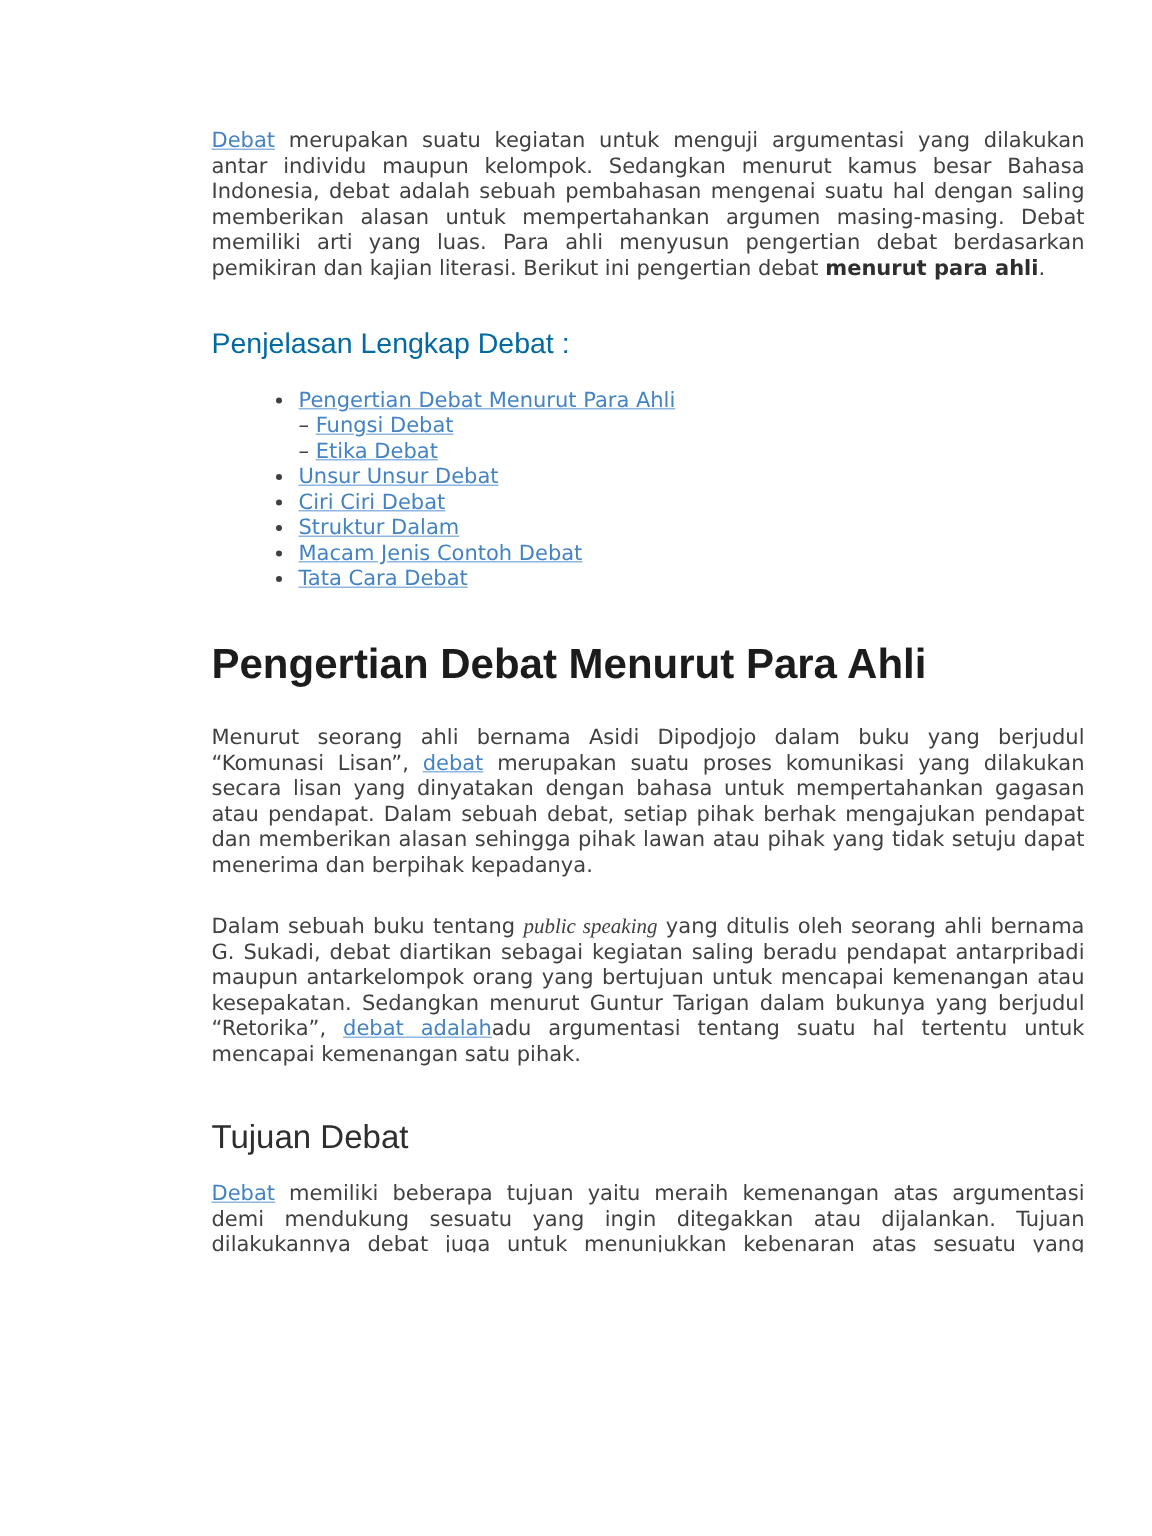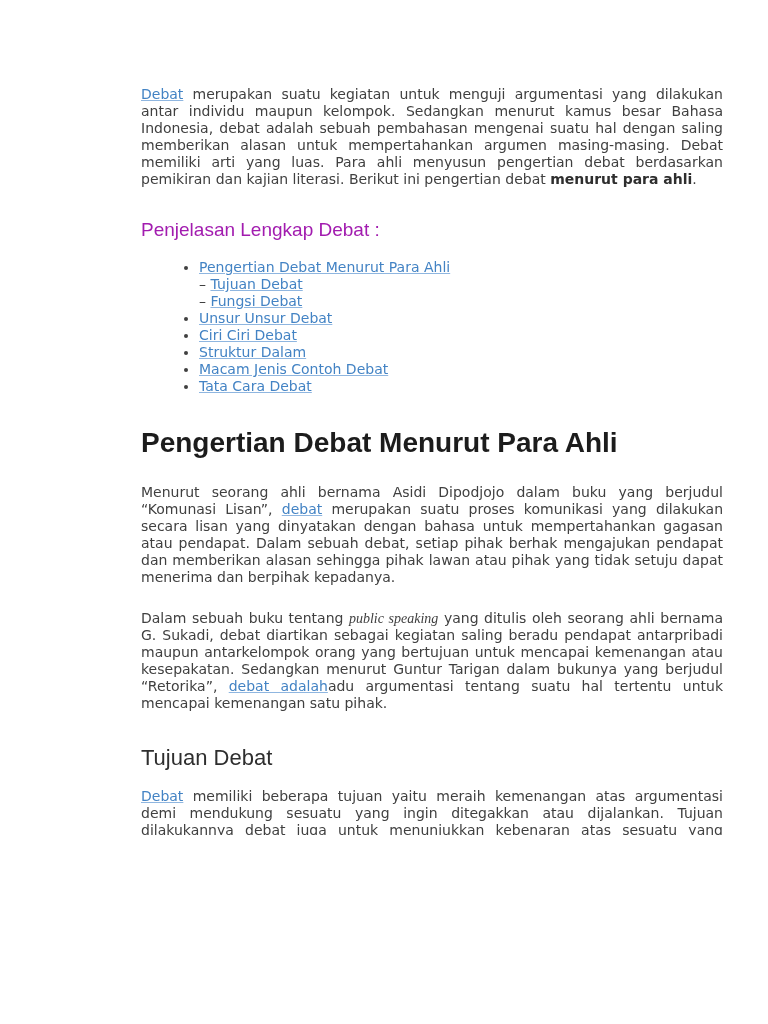--- a/index.html
+++ b/index.html
@@ -41,21 +41,21 @@
   }
   em.italic-phrase {
     font-style: italic;
     font-family: Liberation Serif, serif;
   }
   h3.toc-heading {
     margin: 31px 0 18px 0;
     font-size: 19px;
     line-height: 22px;
     font-weight: 400;
-    color: #a21caf;
+    color: #0369a1;
     font-family: "Liberation Sans", sans-serif;
   }
   ul.toc-list {
     margin: 0 0 28px 0;
     padding: 0 0 0 58px;
     list-style: disc outside;
     color: #404040;
   }
   ul.toc-list > li {
     margin: 0;
@@ -97,22 +97,22 @@
   <div class="content">
 
     <p class="body-par"><a class="doc-link">Debat</a><span> merupakan suatu kegiatan untuk menguji argumentasi yang dilakukan antar individu maupun kelompok. Sedangkan menurut kamus besar Bahasa Indonesia, debat adalah sebuah pembahasan mengenai suatu hal dengan saling memberikan alasan untuk mempertahankan argumen masing-masing. Debat memiliki arti yang luas. Para ahli menyusun pengertian debat berdasarkan pemikiran dan kajian literasi. Berikut ini pengertian debat </span><strong class="bold-phrase">menurut para ahli</strong><span>.</span></p>
 
     <h3 class="toc-heading">Penjelasan Lengkap Debat :</h3>
 
     <ul class="toc-list">
       <li>
         <a class="doc-link">Pengertian Debat Menurut Para Ahli</a>
         <ul class="toc-sublist">
-          <li><span class="dash">– </span><a class="doc-link">Tujuan Debat</a></li>
           <li><span class="dash">– </span><a class="doc-link">Fungsi Debat</a></li>
+          <li><span class="dash">– </span><a class="doc-link">Etika Debat</a></li>
         </ul>
       </li>
       <li><a class="doc-link">Unsur Unsur Debat</a></li>
       <li><a class="doc-link">Ciri Ciri Debat</a></li>
       <li><a class="doc-link">Struktur Dalam</a></li>
       <li><a class="doc-link">Macam Jenis Contoh Debat</a></li>
       <li><a class="doc-link">Tata Cara Debat</a></li>
     </ul>
 
     <h1 class="main-heading">Pengertian Debat Menurut Para Ahli</h1>

